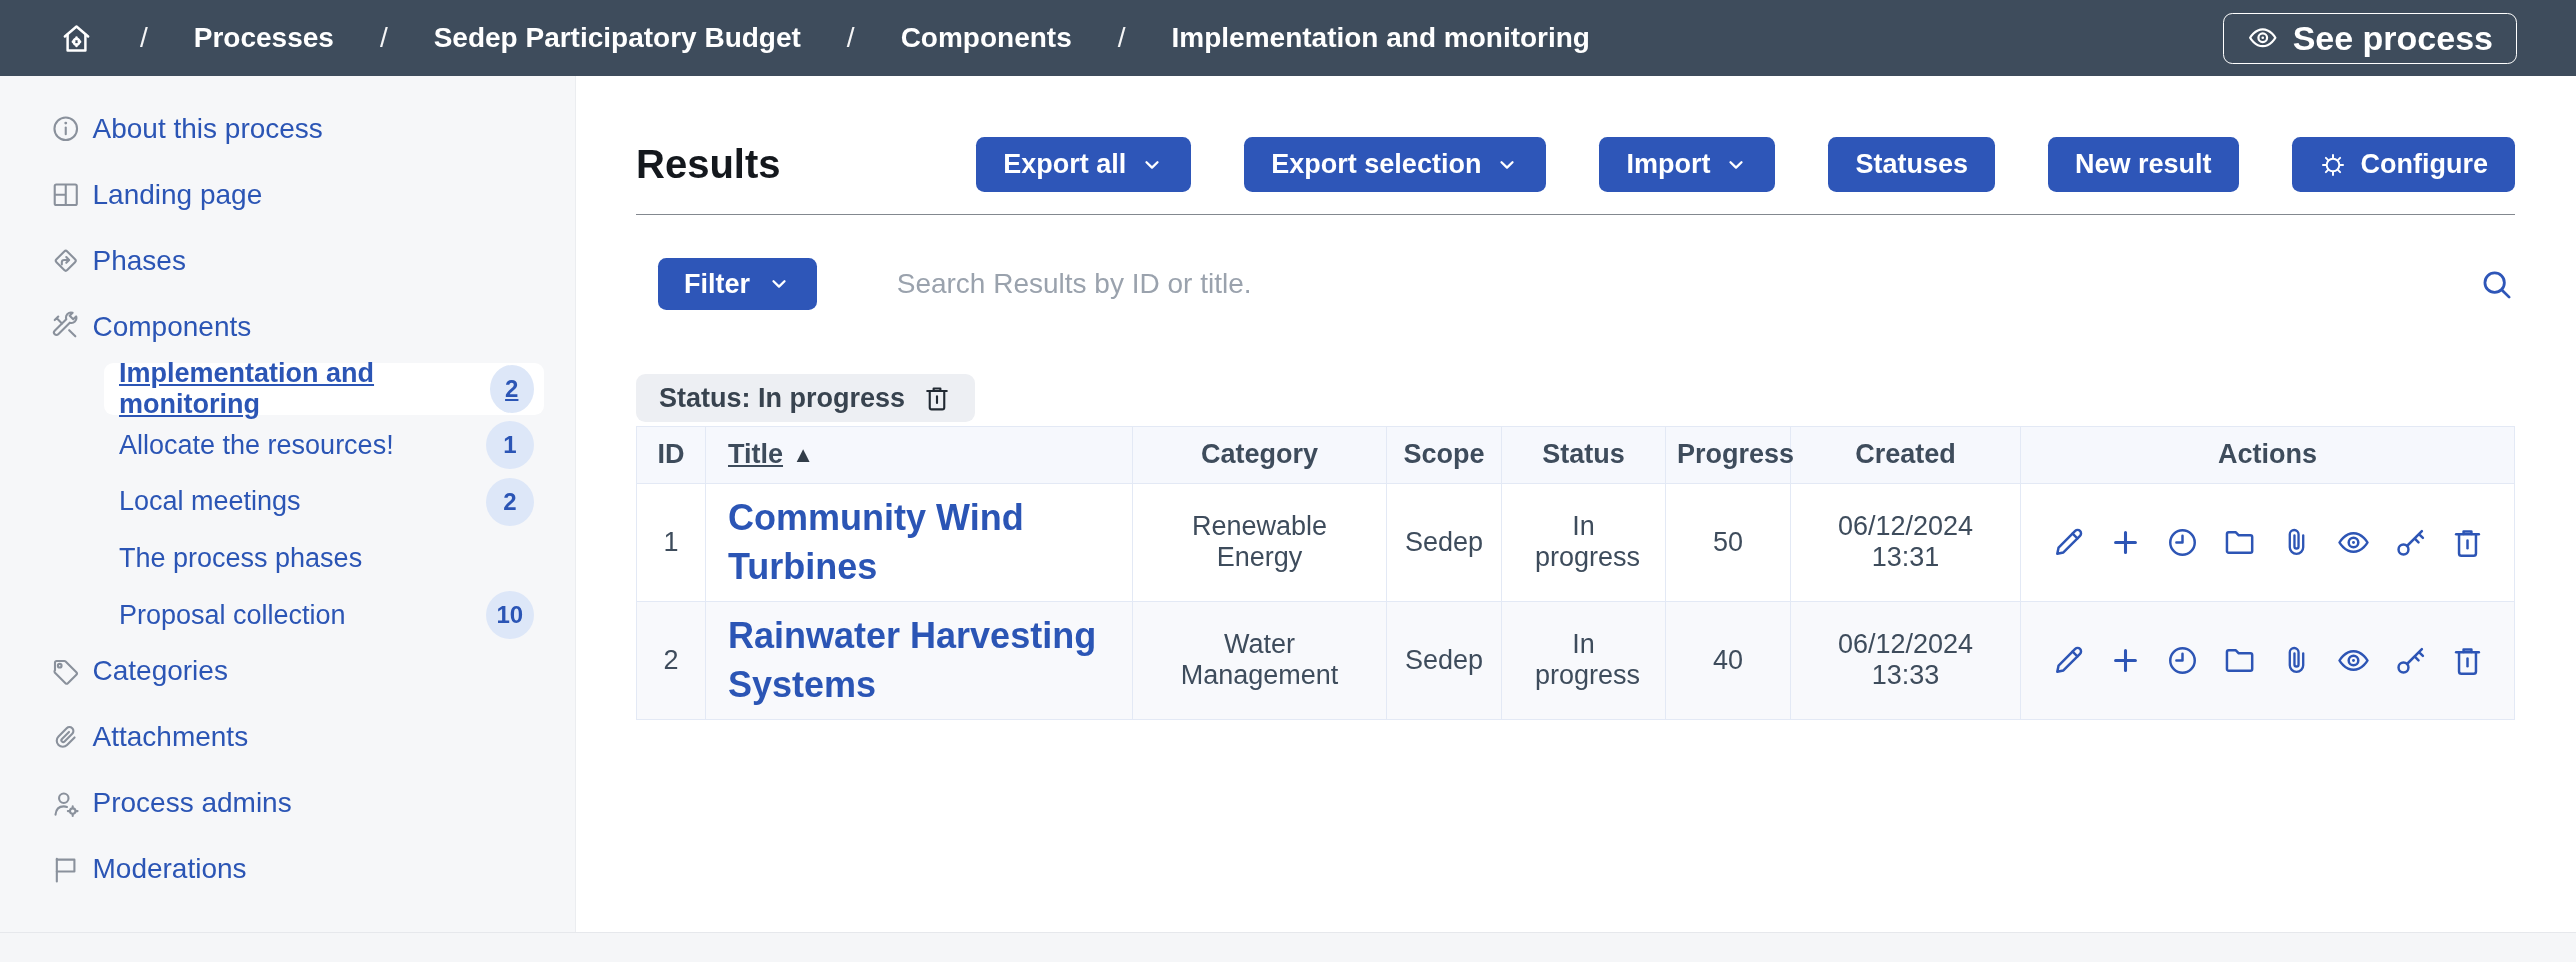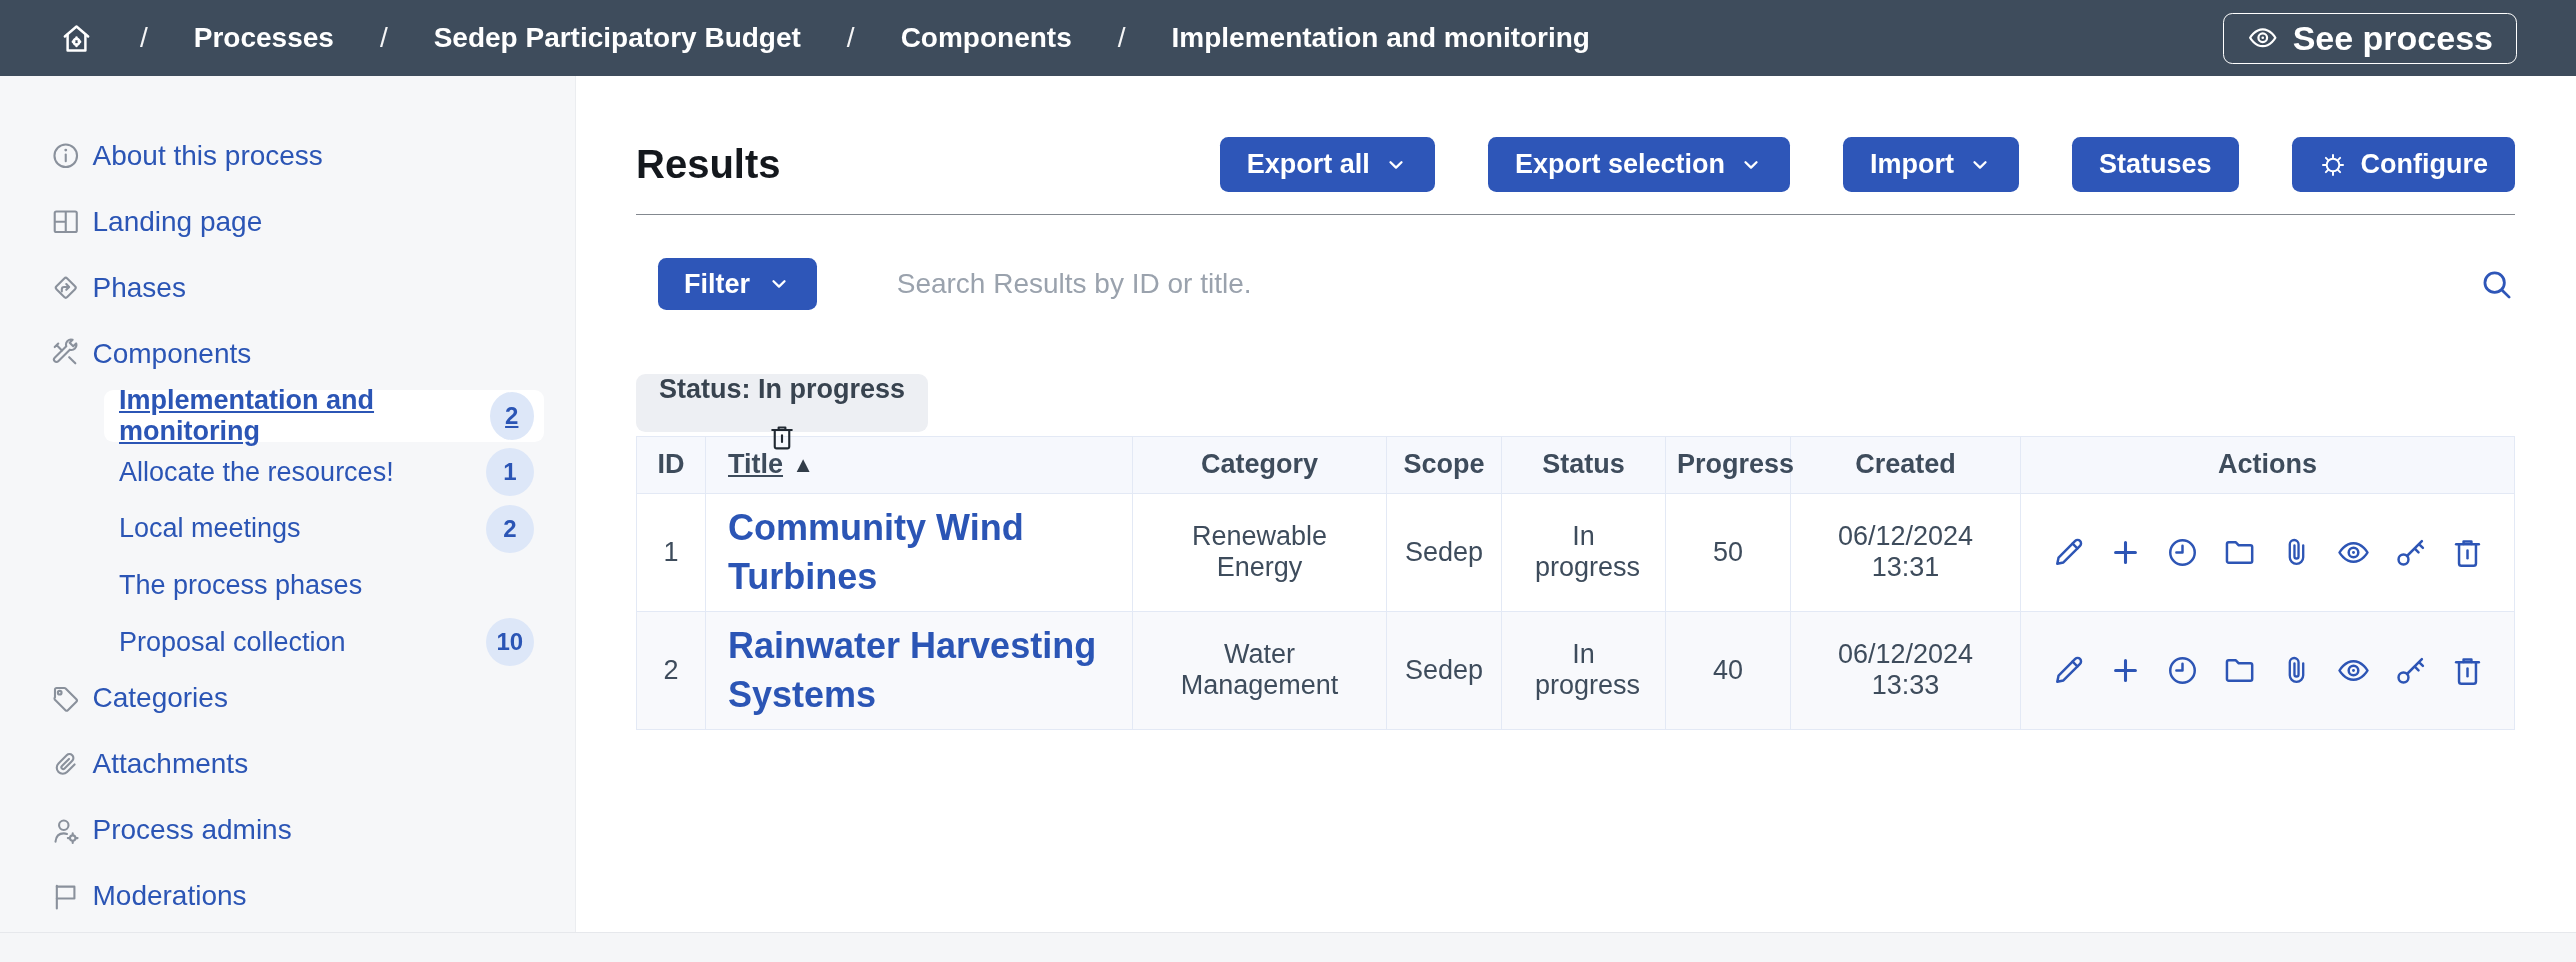--- a/index.html
+++ b/index.html
@@ -16,21 +16,21 @@
   .crumbs{display:flex;align-items:center;gap:46px;font-size:28px;font-weight:600;}
   .crumb-sep{font-weight:400;opacity:.95;}
   .home-link svg{width:35px;height:35px;}
   .see-process{margin-left:auto;display:flex;align-items:center;gap:14px;
     border:1.9px solid #fff;border-radius:9.3px;height:51px;padding:0 23px;
     font-size:34px;font-weight:600;background:transparent;color:#fff;}
   .see-process svg{width:31.5px;height:31.5px;}
 
   
   .sidebar{position:absolute;top:76px;left:0;width:576px;bottom:30px;background:#f6f7f9;
-    border-right:0.9px solid #ebedf0;box-sizing:border-box;padding-top:47px;}
+    border-right:0.9px solid #ebedf0;box-sizing:border-box;padding-top:20px;}
   .side-item{height:66px;display:flex;align-items:center;padding-left:50px;gap:11px;
     color:#2b55b5;font-size:28px;}
   .side-item .sicon{color:#8a919c;width:31.5px;height:31.5px;flex:0 0 31.5px;}
   .side-item .sicon svg{width:31.5px;height:31.5px;}
   .side-children{margin:2.8px 0 0 104px;}
   .post-children{margin-top:-7.4px;}
   .side-sub{width:440px;height:52px;box-sizing:border-box;border-radius:9.3px;
     display:flex;align-items:center;padding:0 10.2px 0 15px;margin-bottom:4.6px;
     color:#2b55b5;font-size:27px;}
   .side-sub.active{background:#ffffff;font-weight:700;}
@@ -53,22 +53,22 @@
 
   .filter-row{margin-top:43px;display:flex;align-items:center;height:52px;}
   .btn-filter{height:52px;padding:0 26px;gap:16.7px;}
   .search-input{flex:1;margin:0 22px 0 78px;border:none;outline:none;background:transparent;
     font-family:inherit;font-size:28px;color:#3e4c5c;}
   .search-input::placeholder{color:#9aa2ad;}
   .search-btn{background:none;border:none;cursor:pointer;color:#2e56b8;padding:0;}
   .search-btn svg{width:37px;height:37px;}
 
   .chip-row{margin-top:64px;}
-  .chip{display:inline-flex;align-items:center;gap:16.7px;height:58px;padding:0 23px;
-    background:#edeff3;border-radius:9.3px;font-size:27px;font-weight:700;color:#38434f;flex-direction:column;}
+  .chip{display:inline-flex;align-items:center;gap:16.7px;height:48px;padding:0 23px;
+    background:#edeff3;border-radius:9.3px;font-size:27px;font-weight:700;color:#38434f;}
   .chip-trash{background:none;border:none;padding:0;cursor:pointer;color:#222a33;}
   .chip-trash svg{width:30px;height:30px;}
 
   table.results{margin-top:3.7px;width:100%;border-collapse:collapse;table-layout:fixed;}
   .results th,.results td{border:1.9px solid #e3e9f5;}
   .results th{height:57px;background:#f6f8fd;font-size:27px;font-weight:700;color:#3e4c5c;
     text-align:center;padding:0 11px;box-sizing:border-box;}
   .results th.h-title{text-align:left;padding-left:22px;}
   .sort-link{display:inline-flex;align-items:center;gap:9.3px;}
   .sort-label{text-decoration:underline;}
@@ -317,20 +317,23 @@
       <button class="btn">
         <span>Import</span>
         <span>
             <svg viewBox="0 0 24 24">
               <use href="#sym-chev"></use>
             </svg>
           </span>
       </button>
       <button class="btn">
         <span>Statuses</span>
+      </button>
+      <button class="btn">
+        <span>New result</span>
       </button>
       <button class="btn">
         <span class="gear">
             <svg class="gear" viewBox="0 0 24 24">
               <use href="#sym-gear"></use>
             </svg>
           </span>
         <span>Configure</span>
       </button>
     </div>

